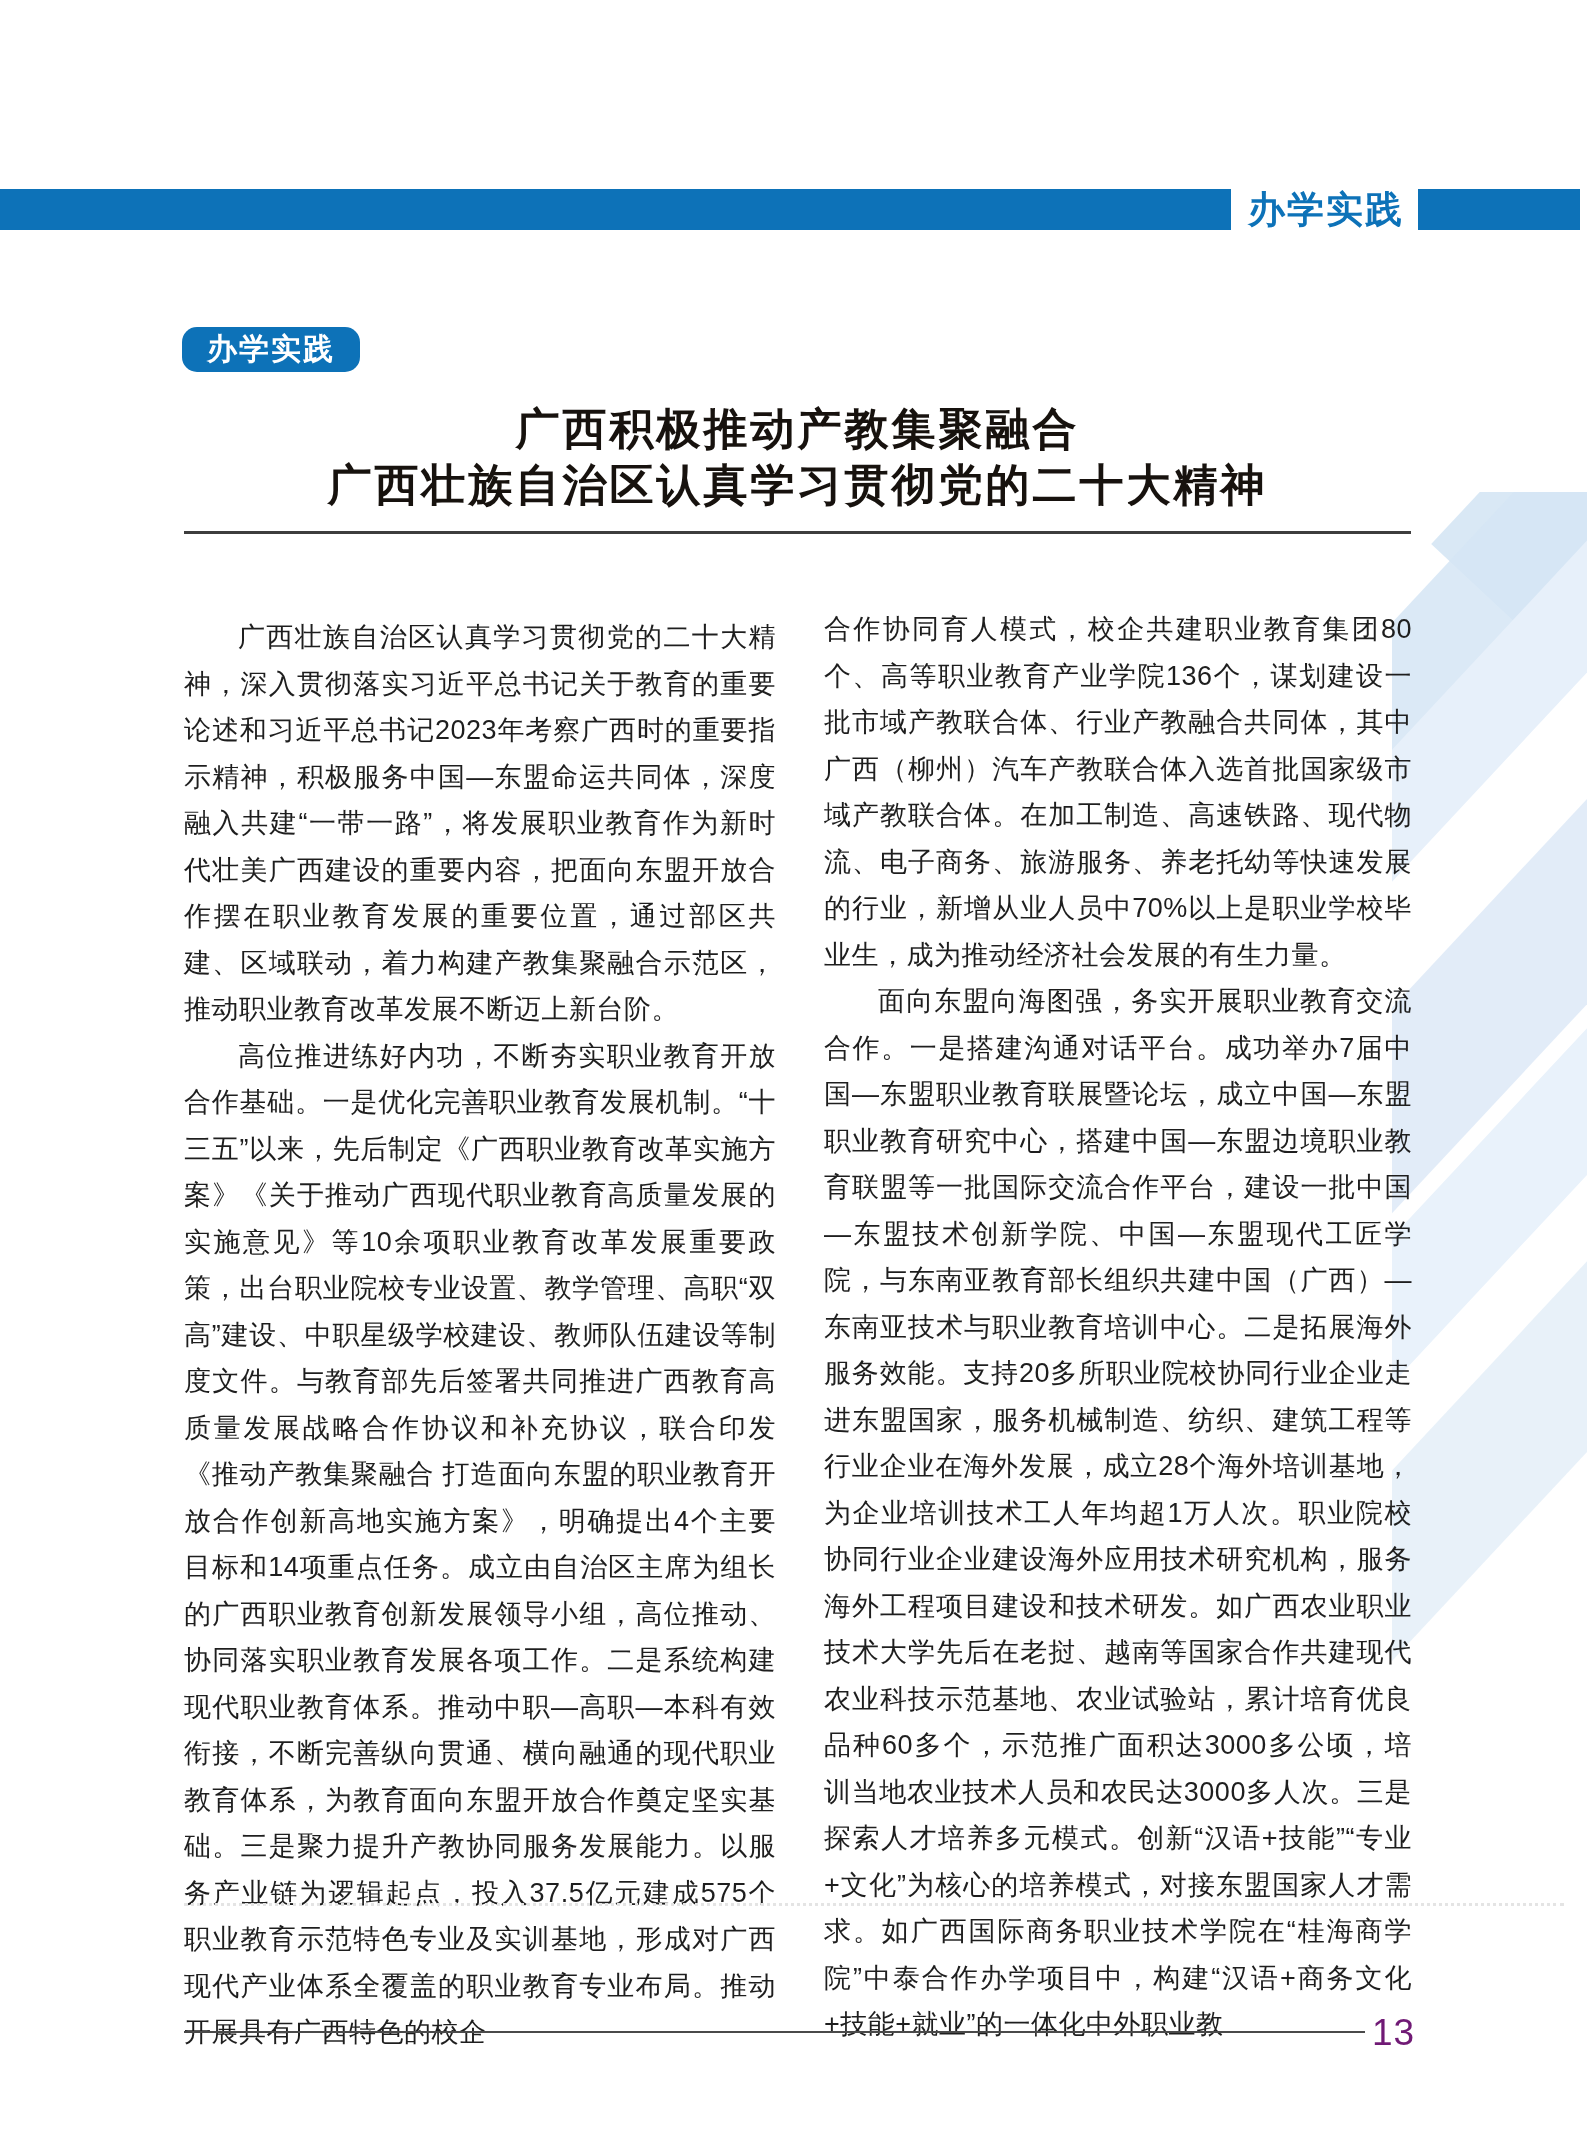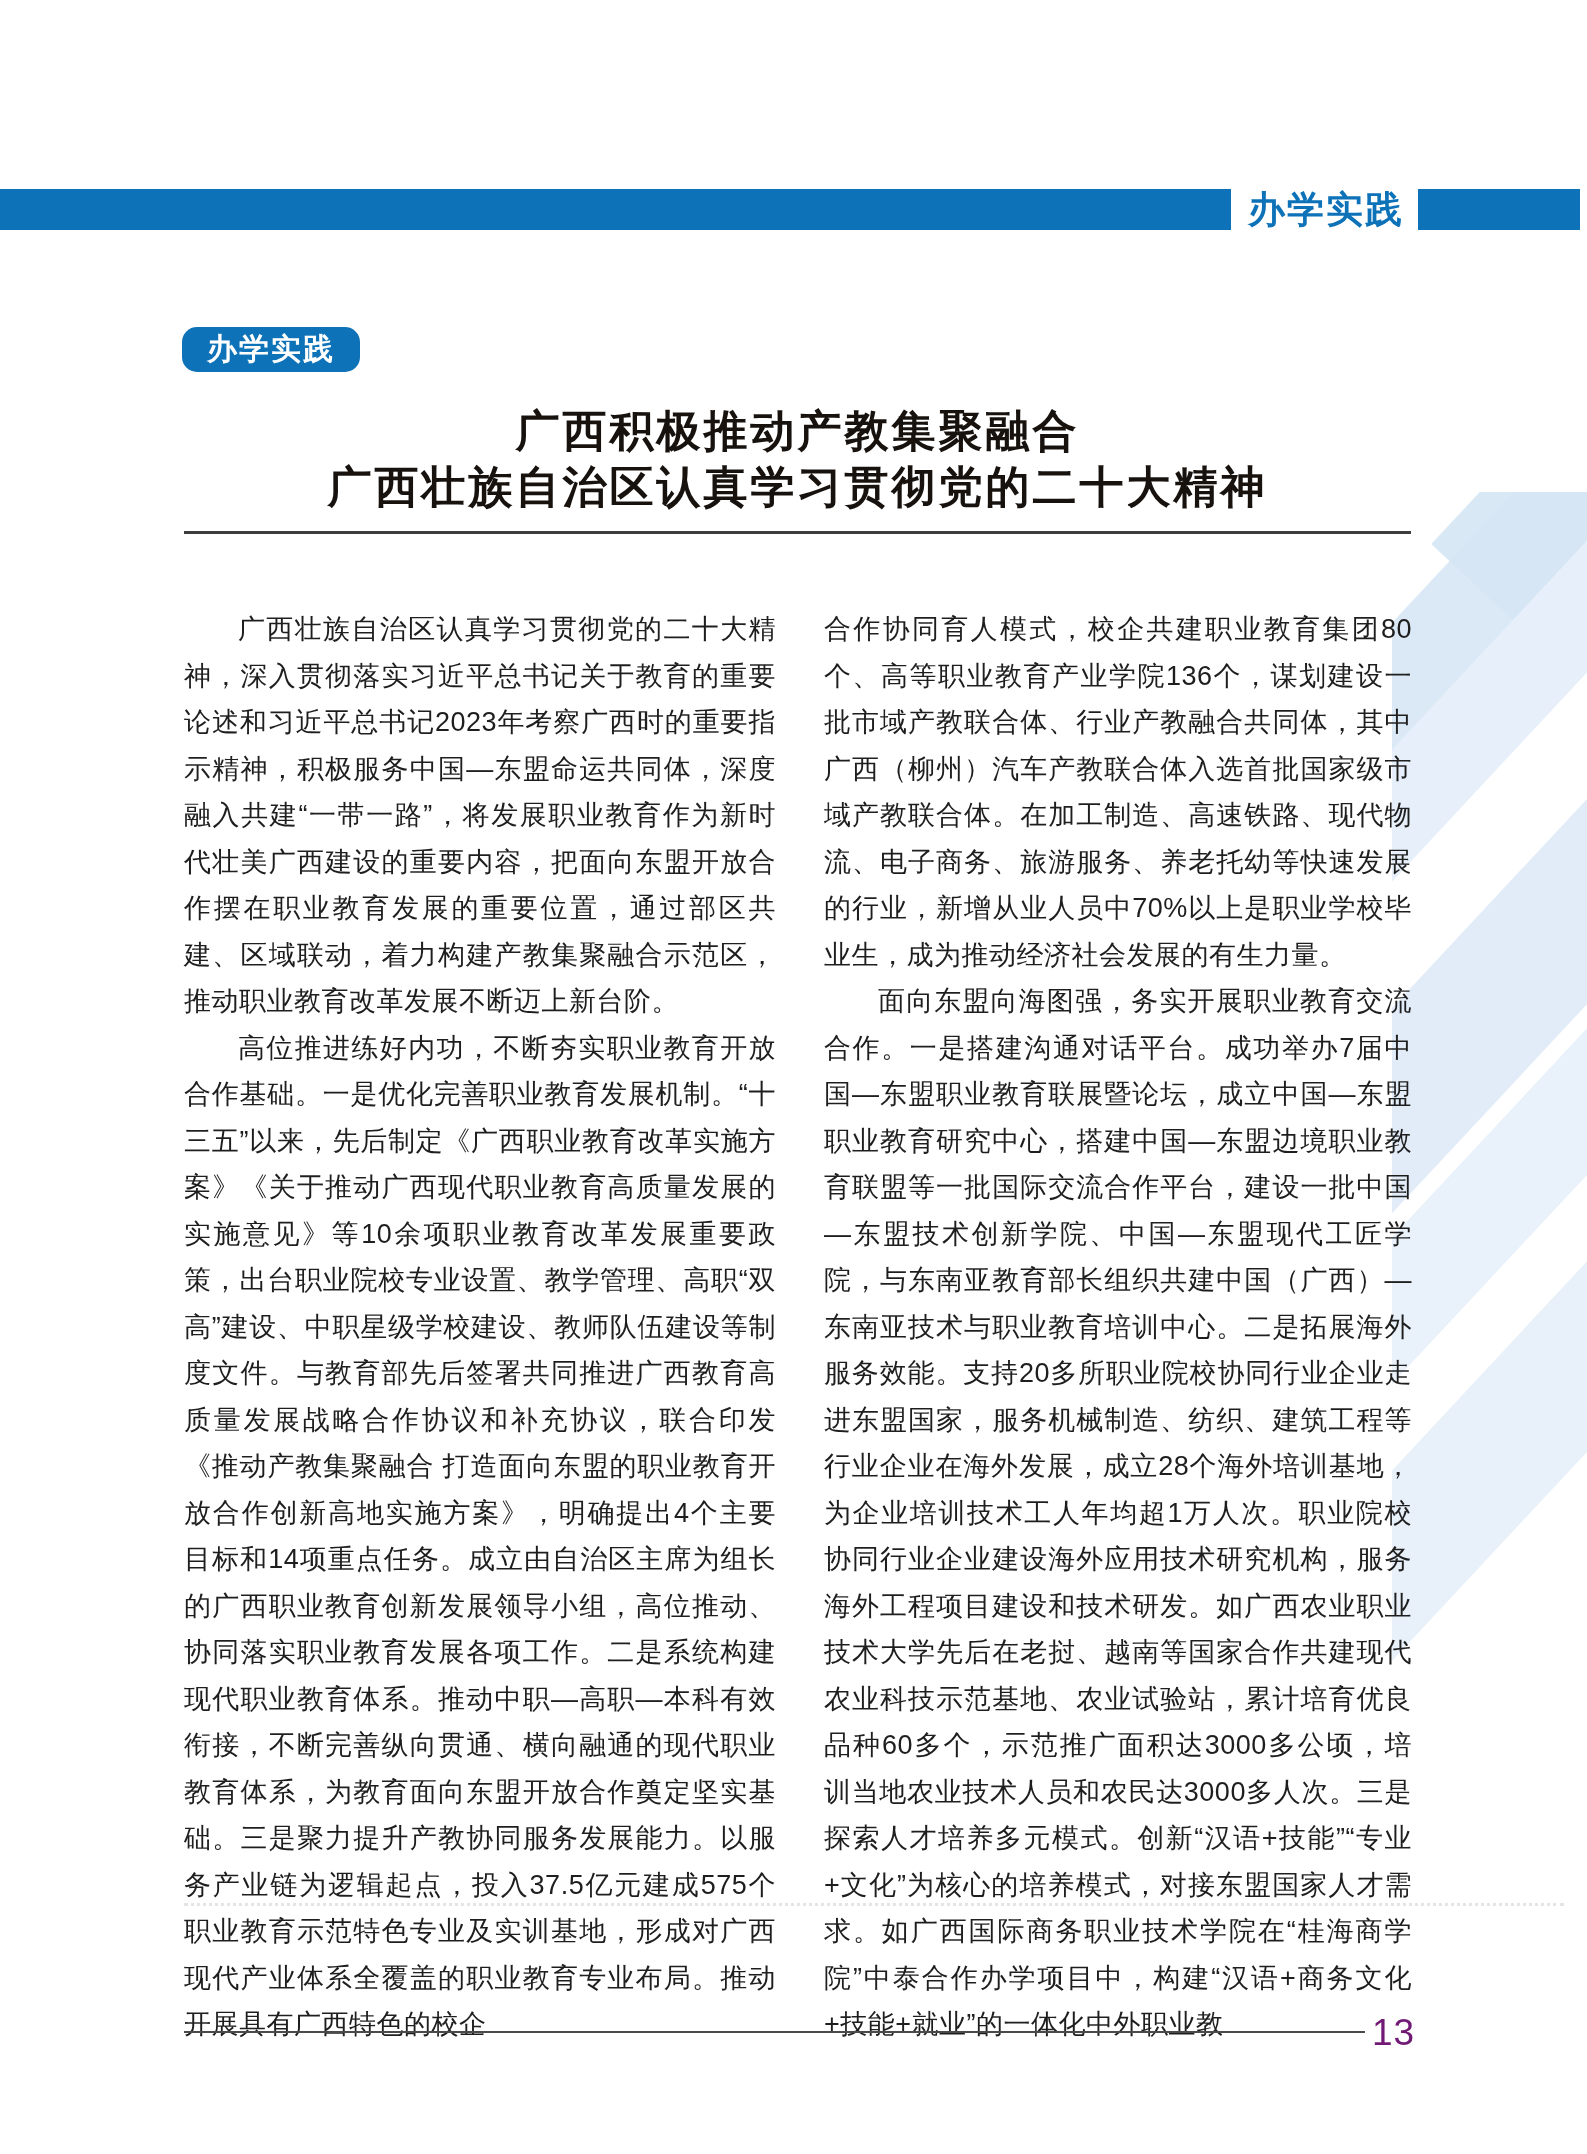--- a/index.html
+++ b/index.html
@@ -21,36 +21,36 @@
   .badge{
     position:absolute;left:182px;top:327px;width:178px;height:45px;
     background:#0d72b8;border-radius:15px;
     display:flex;align-items:center;justify-content:center;
     color:#ffffff;font-size:30px;font-weight:bold;letter-spacing:2px;
   }
   
   .title{
     position:absolute;left:184px;top:404px;width:1227px;
     text-align:center;color:#17120e;
-    font-family:Liberation Serif, serif;font-weight:bold;
+    font-family:Liberation Mono, monospace;font-weight:bold;
     font-size:44px;line-height:56px;letter-spacing:3px;
   }
   .title-rule{
     position:absolute;left:184px;top:531px;width:1227px;height:3px;background:#3d3d3d;
   }
   
   .col{
     position:absolute;top:606px;
     font-size:27px;line-height:46.5px;color:#1e1e1e;
     text-align:justify;text-justify:inter-ideograph;
     letter-spacing:0.5px;
   }
   .col p{margin:0;}
   .col p.indent{text-indent:2em;}
-  .col-left{left:184px;width:592px;}
+  .col-left{left:184px;width:592px;margin-top:8px;}
   .col-right{left:824px;width:588px;}
   
   .decor{
     position:absolute;left:1392px;top:492px;width:195px;height:1190px;
     overflow:hidden;pointer-events:none;
   }
   .decor .band{position:absolute;left:-180px;width:600px;transform:rotate(-47deg);}
   .band.b1{top:30px;height:120px;background:#d5e5f4;opacity:.85;}
   .band.b2{top:150px;height:90px;background:#e7f0fa;}
   .band.b3{top:420px;height:140px;background:#dfeaf7;opacity:.9;}

